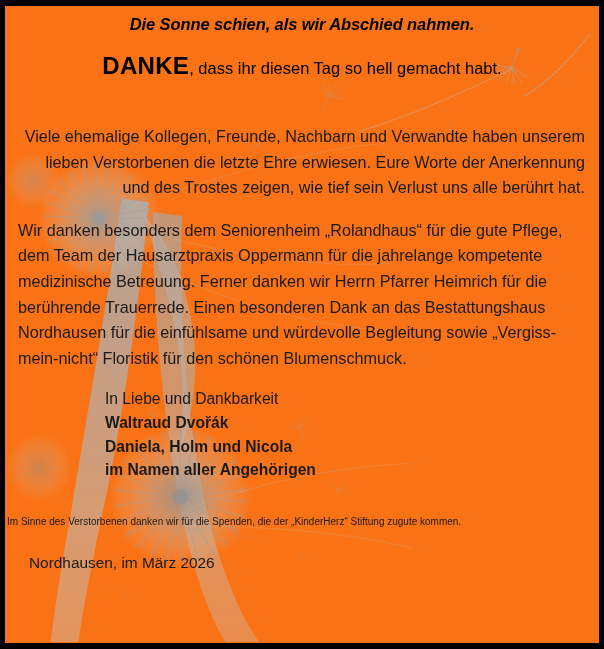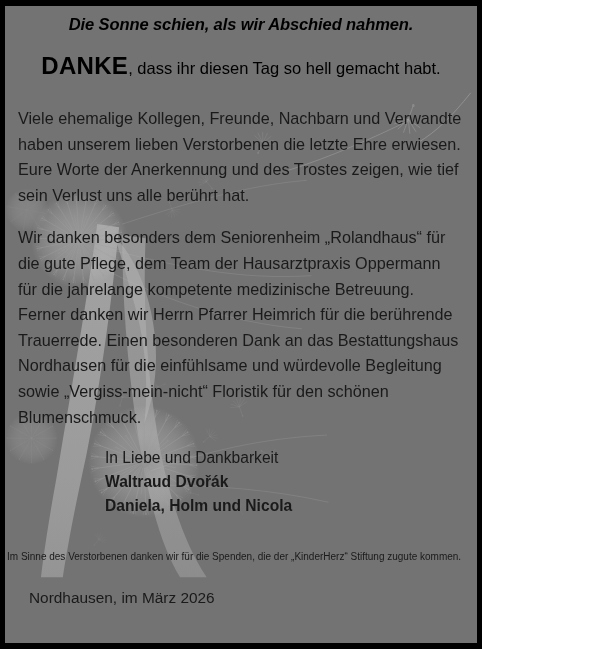--- a/index.html
+++ b/index.html
@@ -8,24 +8,24 @@
     padding: 0;
     background: #ffffff;
   }
 
   body {
     font-family: "Liberation Sans", "DejaVu Sans", sans-serif;
   }
 
   .notice {
     position: relative;
-    width: 482px;
+    width: 604px;
     height: 649px;
     box-sizing: border-box;
-    background: #737373;
+    background: #f97316;
     border-top: 6px solid #000000;
     border-left: 5px solid #000000;
     border-right: 5px solid #000000;
     border-bottom: 6px solid #000000;
     overflow: hidden;
   }
 
   
   .watermark {
     position: absolute;
@@ -85,21 +85,22 @@
 
   .body-text {
     font-size: 16.2px;
     line-height: 1.58;
     color: #1a1a1a;
     margin: 0;
     padding: 0 14px 0 13px;
   }
 
   .para-one {
-    margin-top: 26px;
+    margin-top: 44px;
+    text-align: right;
   }
 
   .para-two {
     margin-top: 17px;
   }
 
   .signature {
     margin: 16px 0 0 0;
     padding-left: 100px;
     font-size: 15.6px;
@@ -378,20 +379,21 @@
 
 
     <p class="body-text para-one">Viele ehemalige Kollegen, Freunde, Nachbarn und Verwandte haben unserem lieben Verstorbenen die letzte Ehre erwiesen. Eure Worte der Anerkennung und des Trostes zeigen, wie tief sein Verlust uns alle berührt hat.</p>
 
     <p class="body-text para-two">Wir danken besonders dem  Seniorenheim „Rolandhaus“ für die gute Pflege, dem Team der Hausarztpraxis Oppermann für die jahrelange kompetente medizinische Betreuung. Ferner danken wir Herrn Pfarrer Heimrich für die berührende Trauerrede. Einen besonderen Dank an das Bestattungshaus Nordhausen für die einfühlsame und würdevolle Begleitung sowie „Vergiss-mein-nicht“ Floristik für den schönen Blumenschmuck.</p>
 
     <div class="signature">
       <div class="sig-intro">In Liebe und Dankbarkeit</div>
       <div class="sig-name">Waltraud Dvořák</div>
       <div class="sig-name">Daniela, Holm und Nicola</div>
+      <div class="sig-name">im Namen aller Angehörigen</div>
     </div>
 
     <p class="footer-note">Im Sinne des Verstorbenen danken wir für die Spenden, die  der „KinderHerz“ Stiftung zugute kommen.</p>
 
     <p class="place-date">Nordhausen, im März 2026</p>
 
   </div>
 </div>
 
 </body></html>

